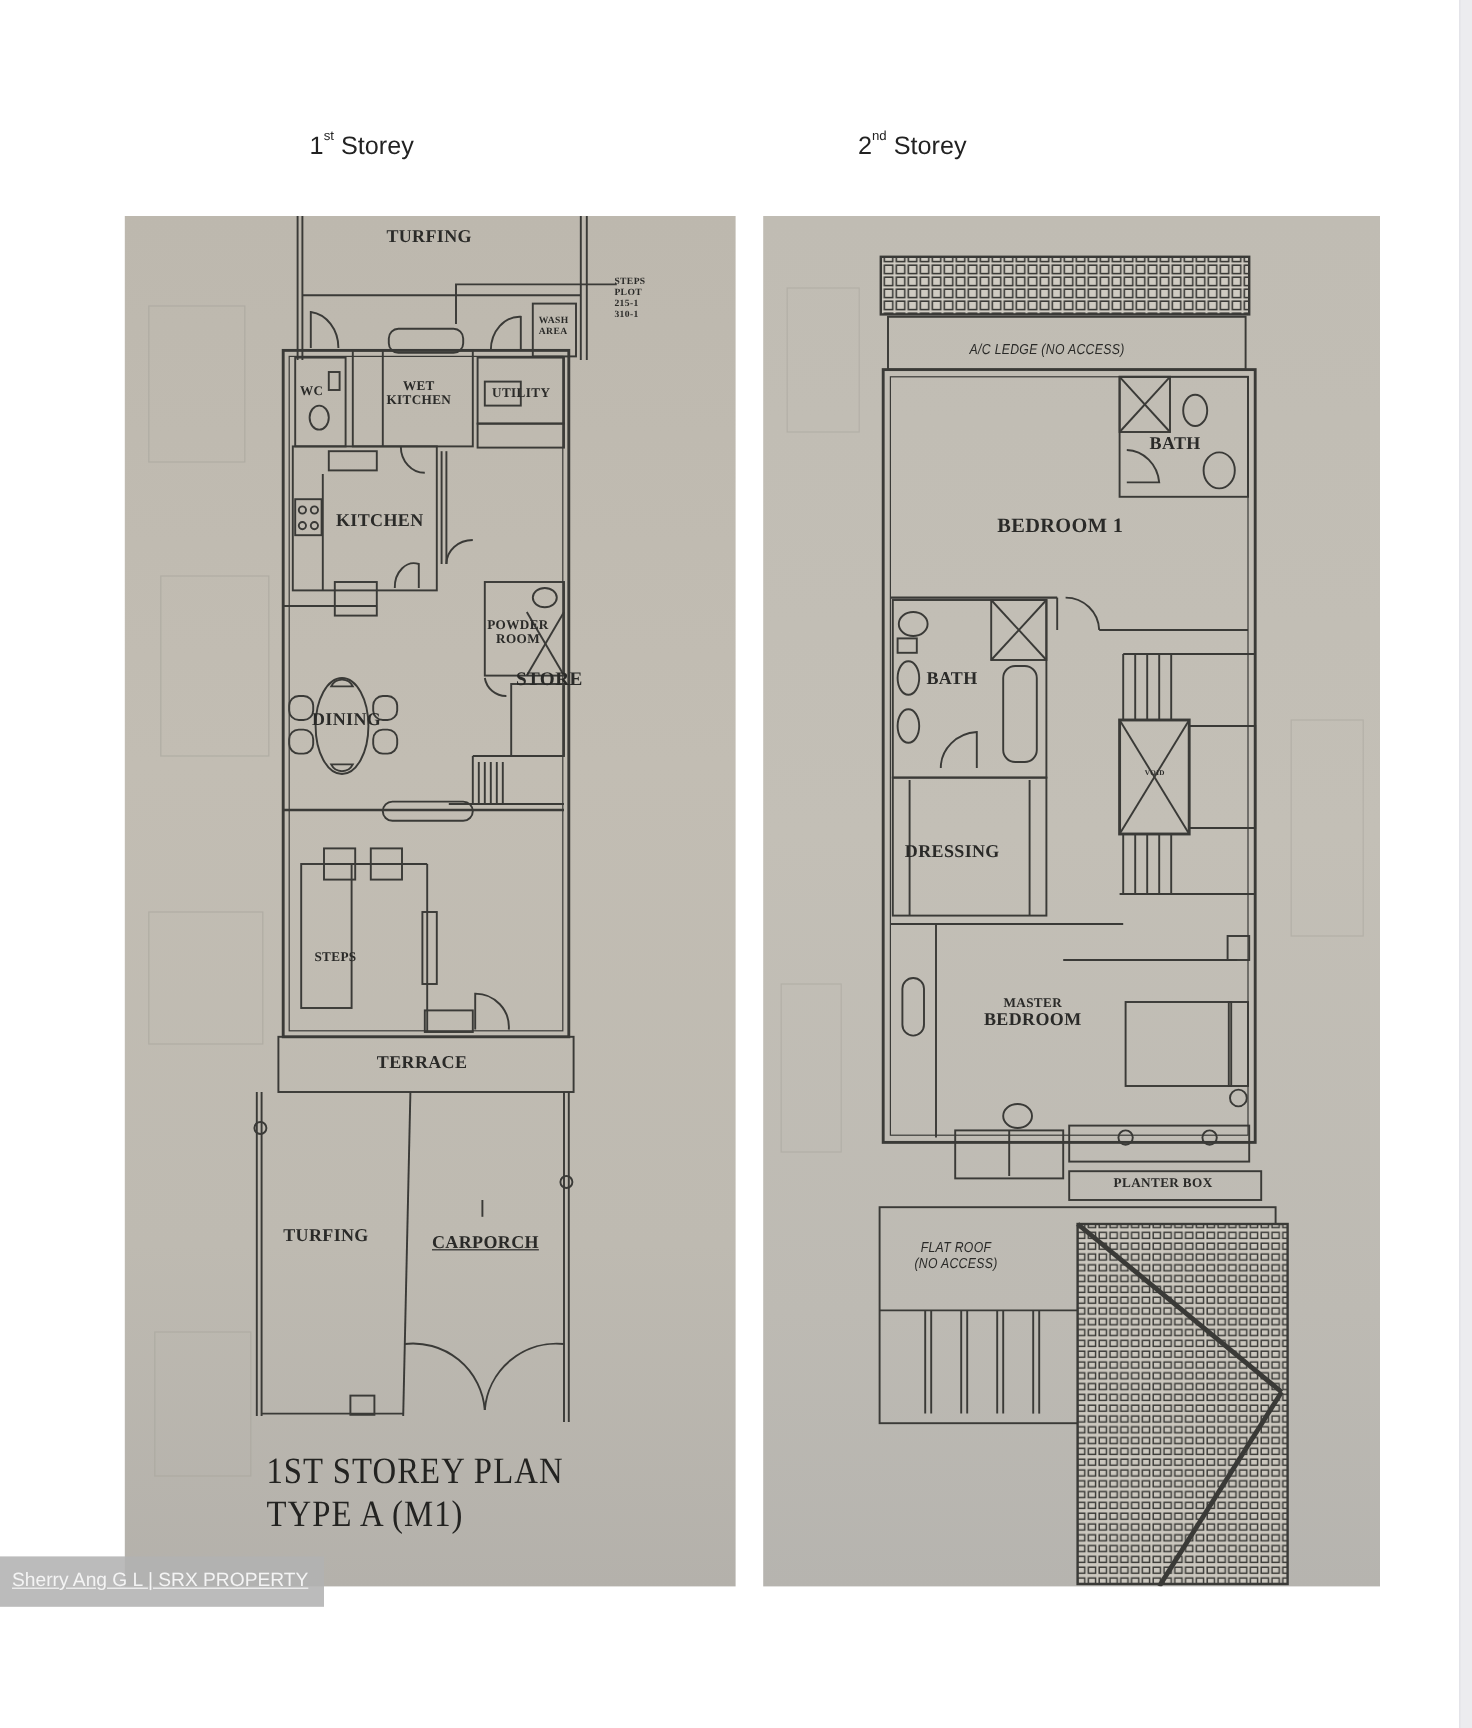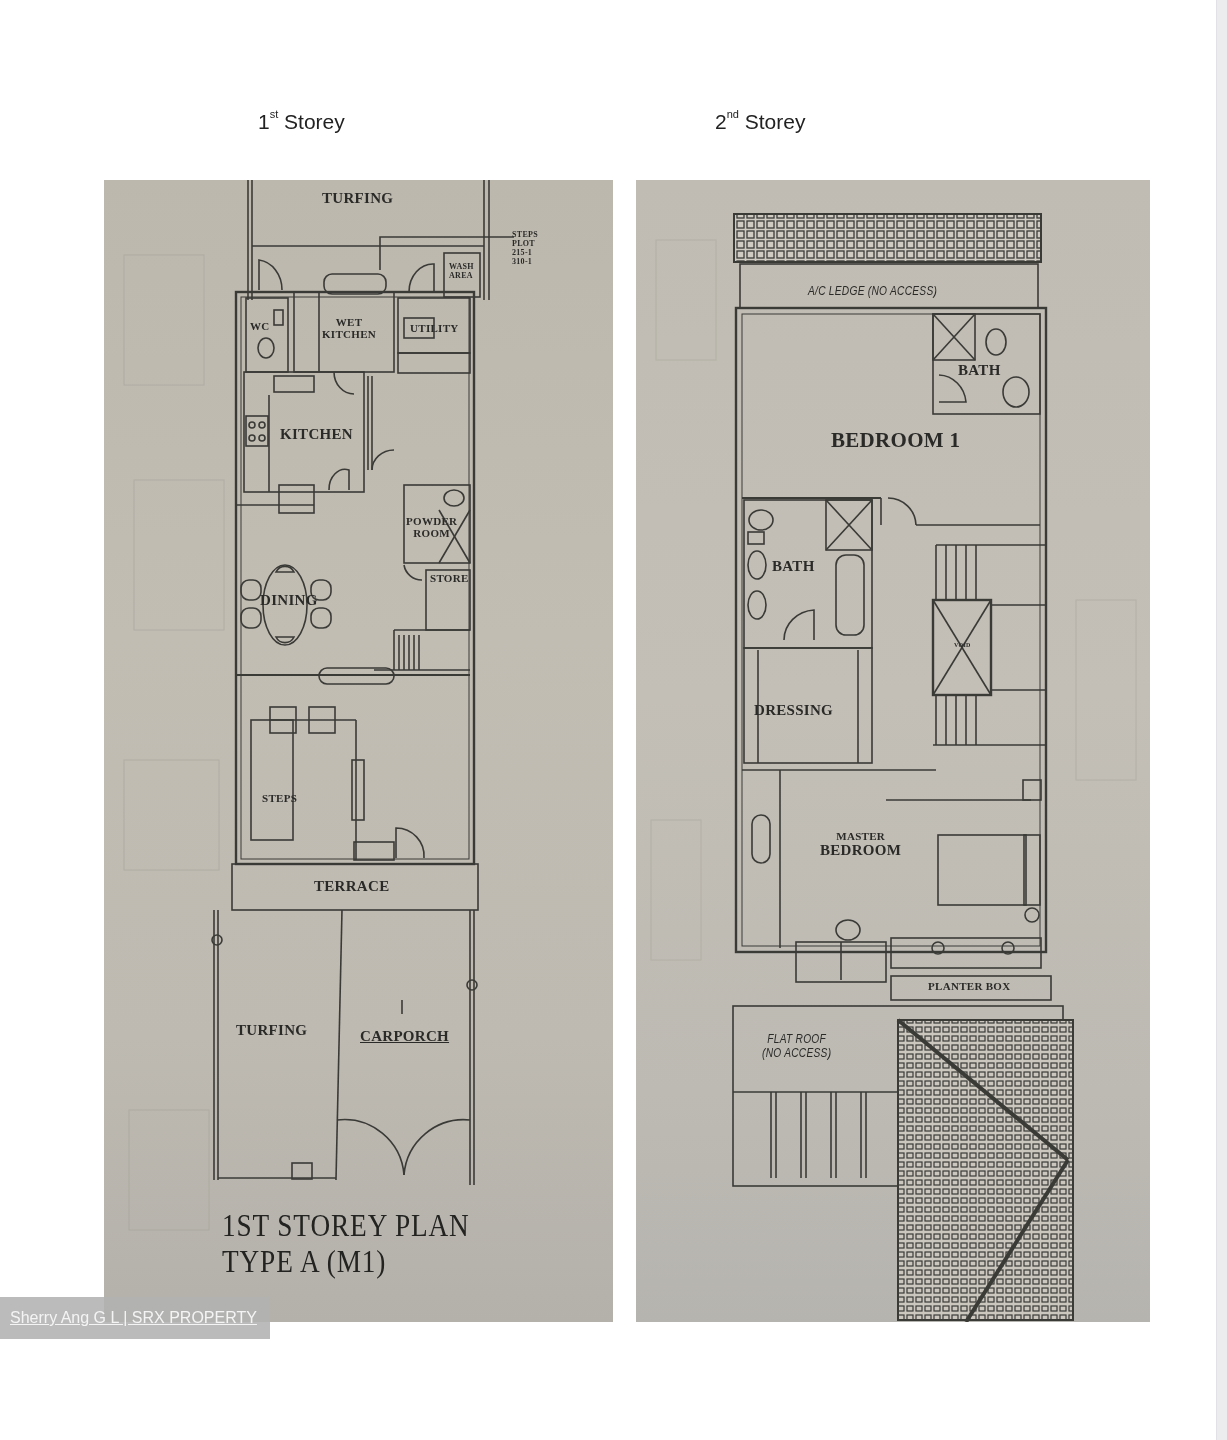--- a/index.html
+++ b/index.html
@@ -10,21 +10,21 @@
   .right-strip { position:absolute; left:1216px; top:0; width:11px; height:1440px; background:#ececef; border-left:1px solid #e2e2e6; }
   .storey-heading { position:absolute; top:110px; font-size:21px; color:#222; font-family:"Liberation Sans", sans-serif; }
   .storey-heading sup { font-size:11px; vertical-align:top; position:relative; top:-2px; }
   .panel { position:absolute; top:180px; height:1142px; overflow:hidden; }
   .panel-1 { left:104px; width:509px; background:linear-gradient(180deg,#bdb8ae 0%,#c2bdb3 40%,#bebab1 75%,#b4b1ab 100%); }
   .panel-2 { left:636px; width:514px; background:linear-gradient(180deg,#c0bcb3 0%,#c3bfb6 45%,#bdbab3 80%,#b6b4af 100%); }
   .panel svg { position:absolute; left:0; top:0; }
   .lbl { position:absolute; font-family:"Liberation Serif", serif; font-weight:bold; color:#2a2a28; white-space:nowrap; letter-spacing:0.3px; }
   .lbl-sm { font-size:11px; }
   .lbl-md { font-size:15px; }
-  .lbl-lg { font-size:21px; }
+  .lbl-lg { font-size:17px; }
   .lbl-tiny { font-size:8px; line-height:9px; }
   .lbl-hand { font-family:"Liberation Sans", sans-serif; font-weight:normal; font-size:12px; font-style:italic; transform:scaleX(0.85); transform-origin:left; }
   .plan-title { position:absolute; font-family:"Liberation Serif", serif; font-size:31px; color:#232321; line-height:36px; letter-spacing:1px; transform:scaleX(0.88); transform-origin:left; }
   .watermark {
     position:absolute; left:0; top:1297px; width:270px; height:42px; background:rgba(178,178,178,0.88);
     color:#f4f4f4; font-size:16px; line-height:42px; padding-left:10px; box-sizing:border-box; font-family:"Liberation Sans", sans-serif;text-decoration:underline;
   }
 </style>
 </head>
 <body>
@@ -159,21 +159,21 @@
   <div class="lbl lbl-sm" style="left:218px;top:136px;text-align:center;">
     <div>WET</div>
       <div>KITCHEN</div>
   </div>
   <div class="lbl lbl-sm" style="left:306px;top:142px;">UTILITY</div>
   <div class="lbl lbl-md" style="left:176px;top:246px;">KITCHEN</div>
   <div class="lbl lbl-sm" style="left:302px;top:335px;text-align:center;">
     <div>POWDER</div>
       <div>ROOM</div>
   </div>
-  <div class="lbl lbl-tiny" style="left:326px;top:394px;font-size:11px;">STORE</div>
+  <div class="lbl lbl-tiny" style="left:326px;top:382px;font-size:16px;">STORE</div>
   <div class="lbl lbl-md" style="left:156px;top:412px;">DINING</div>
   <div class="lbl lbl-sm" style="left:158px;top:612px;">STEPS</div>
   <div class="lbl lbl-md" style="left:210px;top:698px;">TERRACE</div>
   <div class="lbl lbl-md" style="left:132px;top:842px;">TURFING</div>
   <div class="lbl lbl-md" style="left:256px;top:848px;text-decoration:underline;">CARPORCH</div>
 
   <div class="plan-title" style="left:118px;top:1028px;">
     <div>1ST STOREY PLAN</div>
     <div>TYPE A (M1)</div>
   </div>

